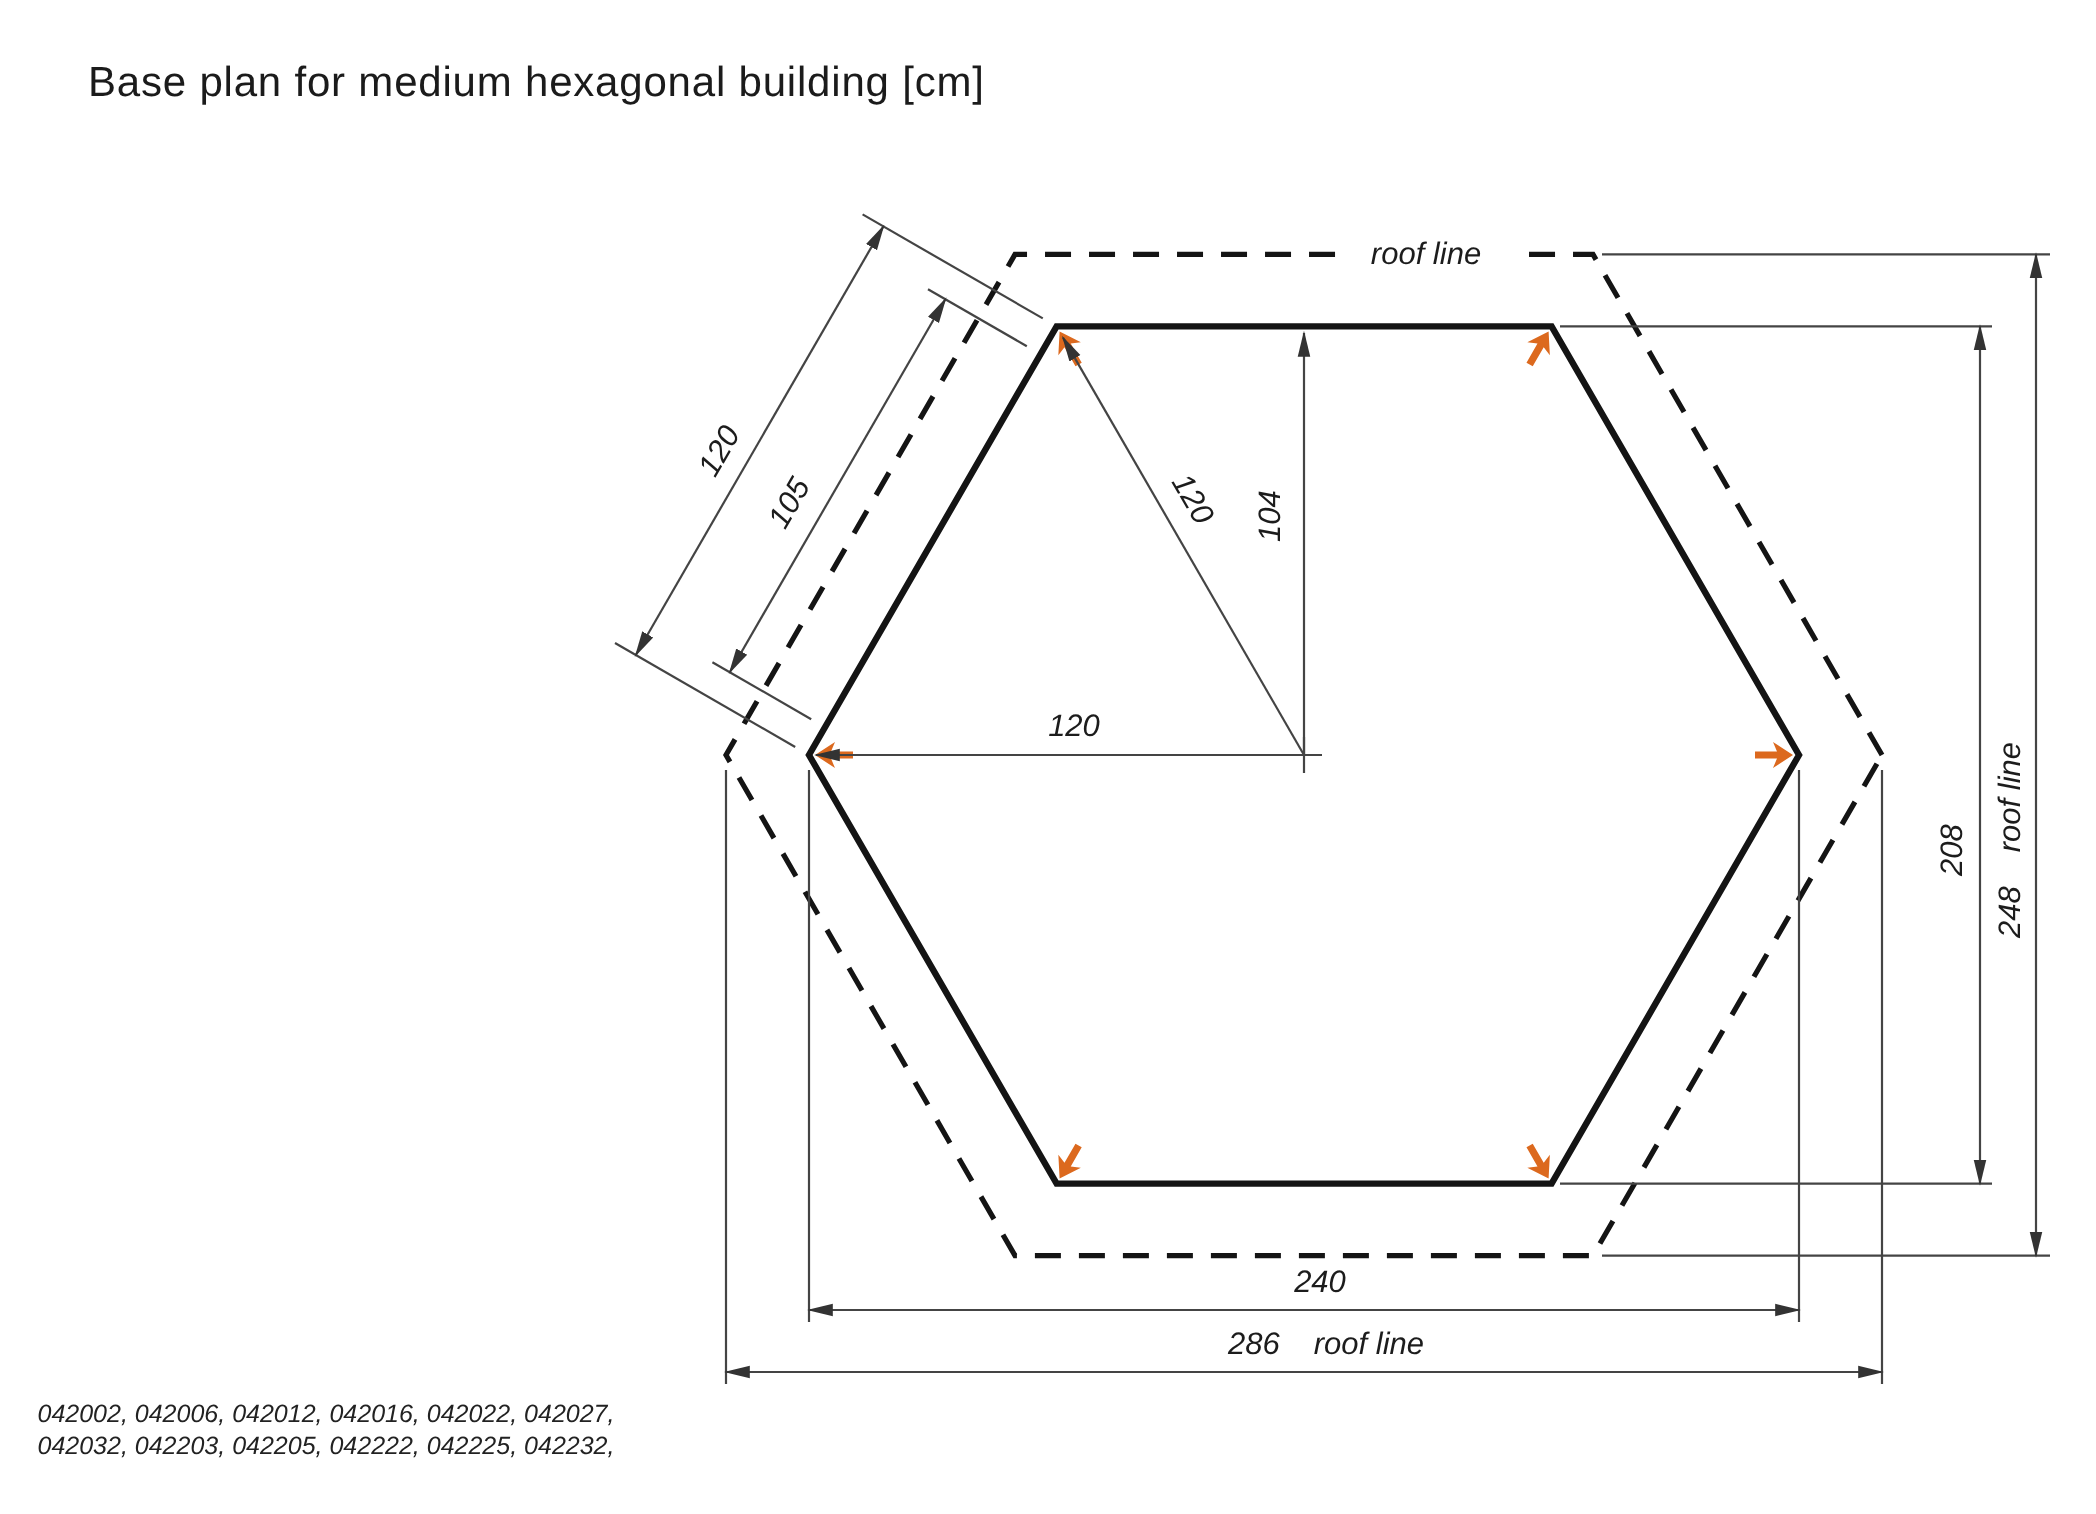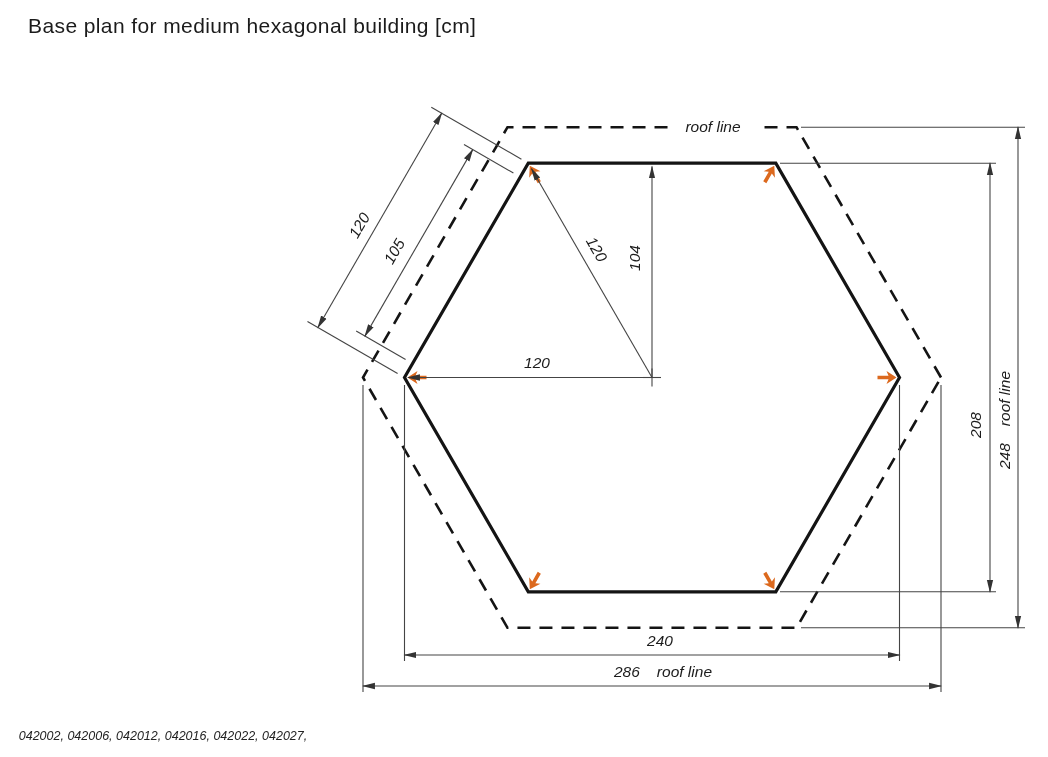--- a/index.html
+++ b/index.html
@@ -1,26 +1,26 @@
 <!DOCTYPE html>
 <html><head>
 <meta charset="utf-8">
 <style>
   html,body{margin:0;padding:0;}
   body{
     width:1048px;height:757px;position:relative;background:#ffffff;
     font-family:"Liberation Sans",sans-serif;overflow:hidden;
   }
   .title{
-    position:absolute;left:28px;top:14px;margin:0;
+    position:absolute;left:28px;top:14px;margin:16px;
     font-size:21px;font-weight:400;letter-spacing:.4px;color:#1b1b1b;
   }
   .drawing{position:absolute;left:0;top:0;}
   .codes{
-    position:absolute;left:6px;top:728px;width:314px;
+    position:absolute;left:6px;top:699px;width:314px;
     font-style:italic;font-size:12.5px;line-height:16px;color:#222;
     text-align:center;
   }
   
   .wall{fill:none;stroke:var(--line,#141414);stroke-width:3.2;stroke-linejoin:miter;}
   .roof{fill:none;stroke:var(--line,#141414);stroke-width:2.6;stroke-dasharray:13 9;stroke-linejoin:miter;}
   .thin{stroke:var(--dim,#444);stroke-width:1.1;fill:none;}
   .dimtxt{
     font-family:"Liberation Sans",sans-serif;font-style:italic;
     font-size:15.5px;fill:#1c1c1c;
@@ -119,13 +119,14 @@
   </g>
 
   <g>
     <rect class="mask" x="668" y="113" width="90" height="22"></rect>
     <text class="dimtxt" x="713" y="132" text-anchor="middle">roof line</text>
   </g>
 </svg>
 
 <div class="codes">
   <div>042002,  042006,  042012,  042016,  042022,  042027,</div>
+  <div>042032,  042203,  042205,  042222,  042225,  042232,</div>
 </div>
 
 </body></html>

